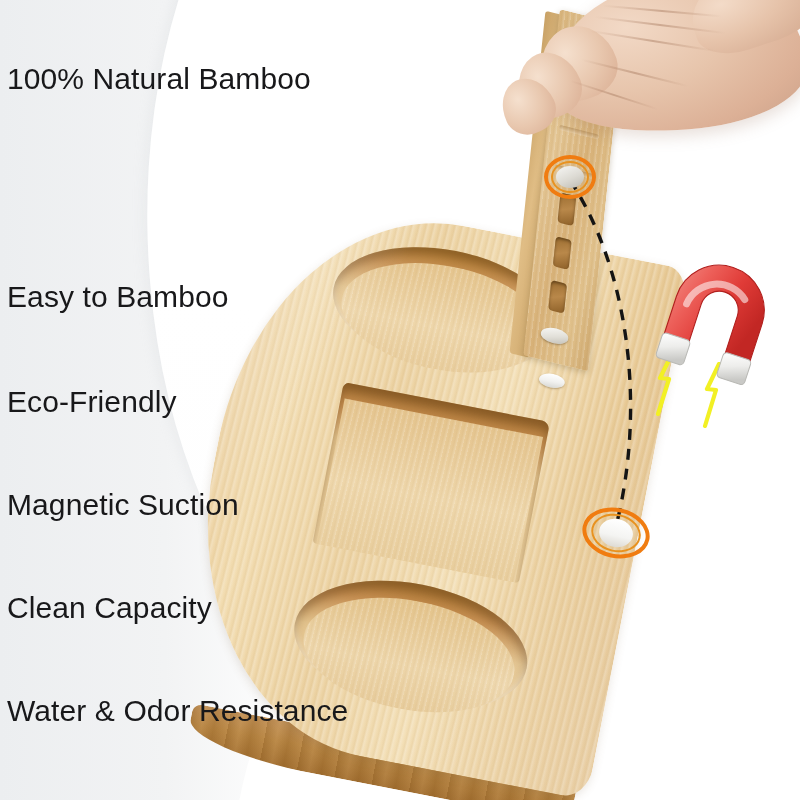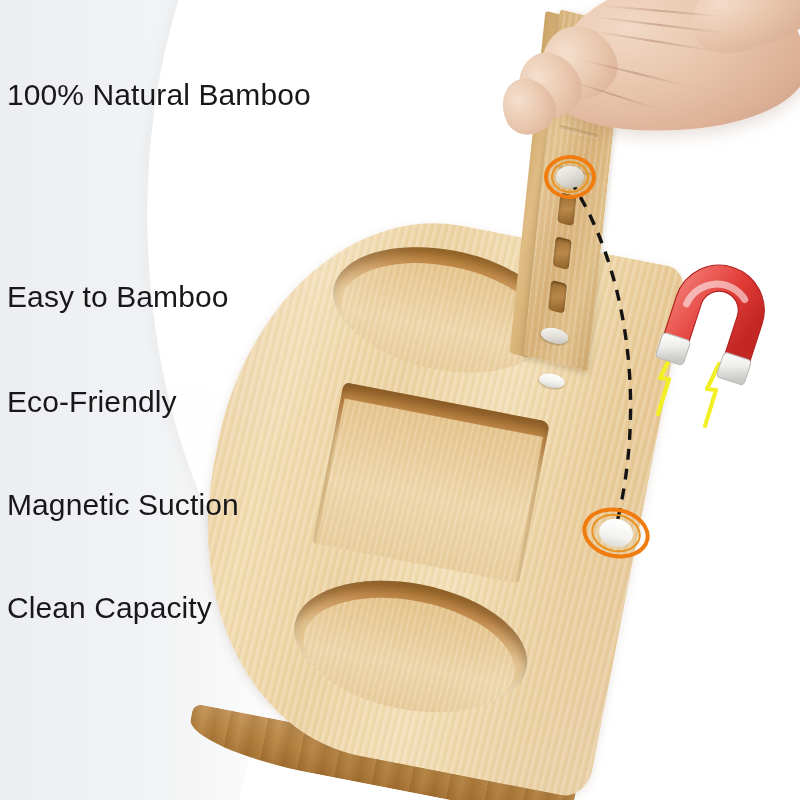--- a/index.html
+++ b/index.html
@@ -56,21 +56,21 @@
   .feature {
     position:absolute;
     left:7px;
     font-size:30px;
     line-height:32px;
     letter-spacing:0.1px;
     color:#18181a;
     font-weight:400;
     white-space:nowrap;
   }
-  .f0 { top:79px; }
+  .f0 { top:63px; }
   .f1 { top:181px; }
   .f2 { top:281px; }
   .f3 { top:386px; }
   .f4 { top:489px; }
   .f5 { top:592px; }
   .f6 { top:695px; }
 
   
   .board-wrap {
     position:absolute; left:0; top:0; width:800px; height:800px;
@@ -429,15 +429,16 @@
   <svg class="bolt" id="bolt-2" viewBox="0 0 28 66">
     <path d="M 19 2 L 7 27 L 16 28 L 5 64" fill="none" stroke="#F2F024" stroke-width="4.2" stroke-linecap="round" stroke-linejoin="round"></path>
   </svg>
 
   <div class="features">
     <div class="feature f0">100% Natural Bamboo</div>
     <div class="feature f2">Easy to Bamboo</div>
     <div class="feature f3">Eco-Friendly</div>
     <div class="feature f4">Magnetic Suction</div>
     <div class="feature f5">Clean Capacity</div>
+    <div class="feature f6">Water &amp; Odor Resistance</div>
   </div>
 
 </div>
 
 </body></html>

